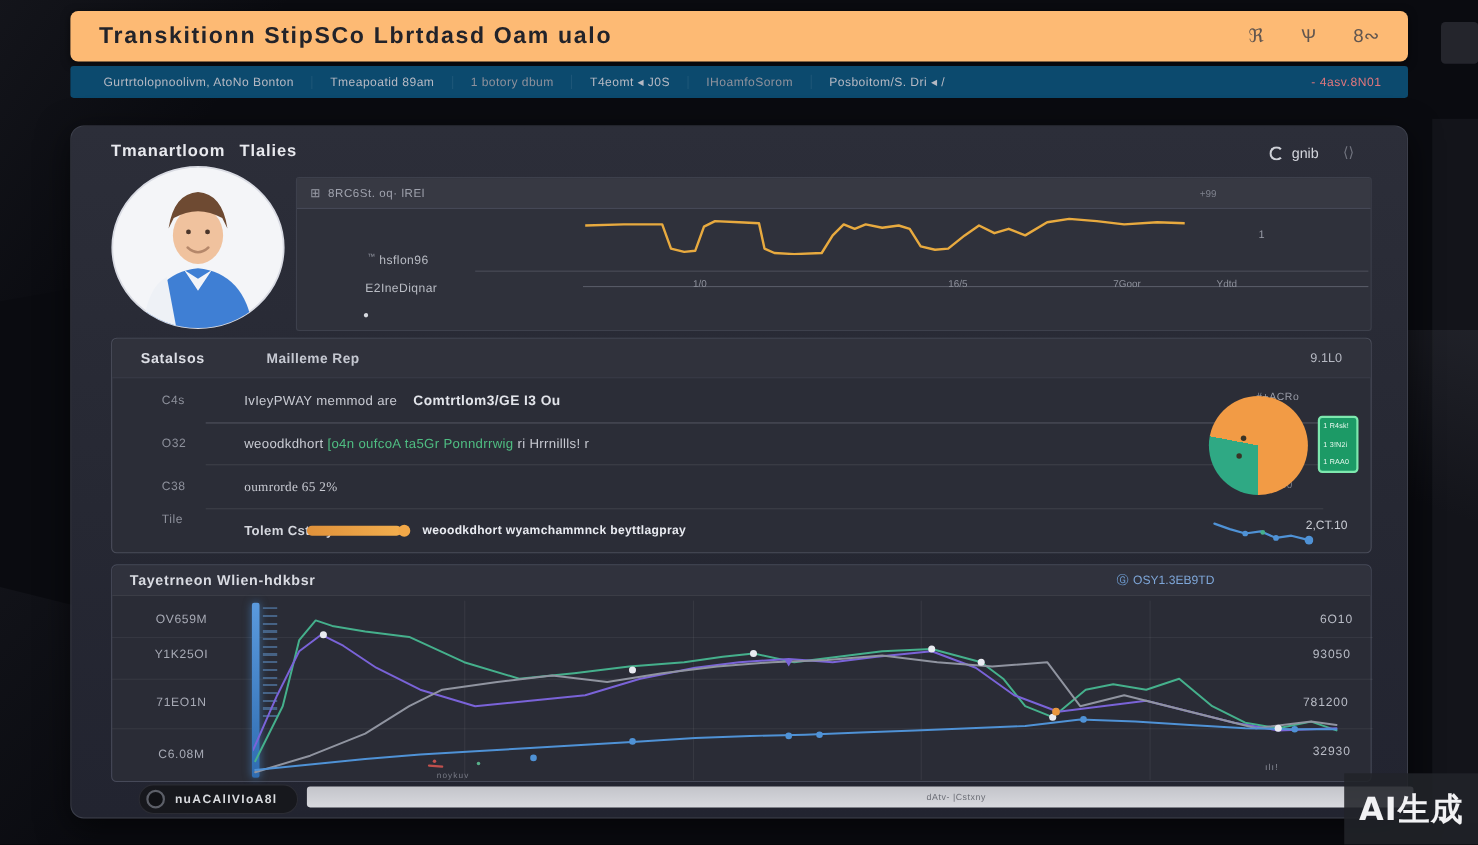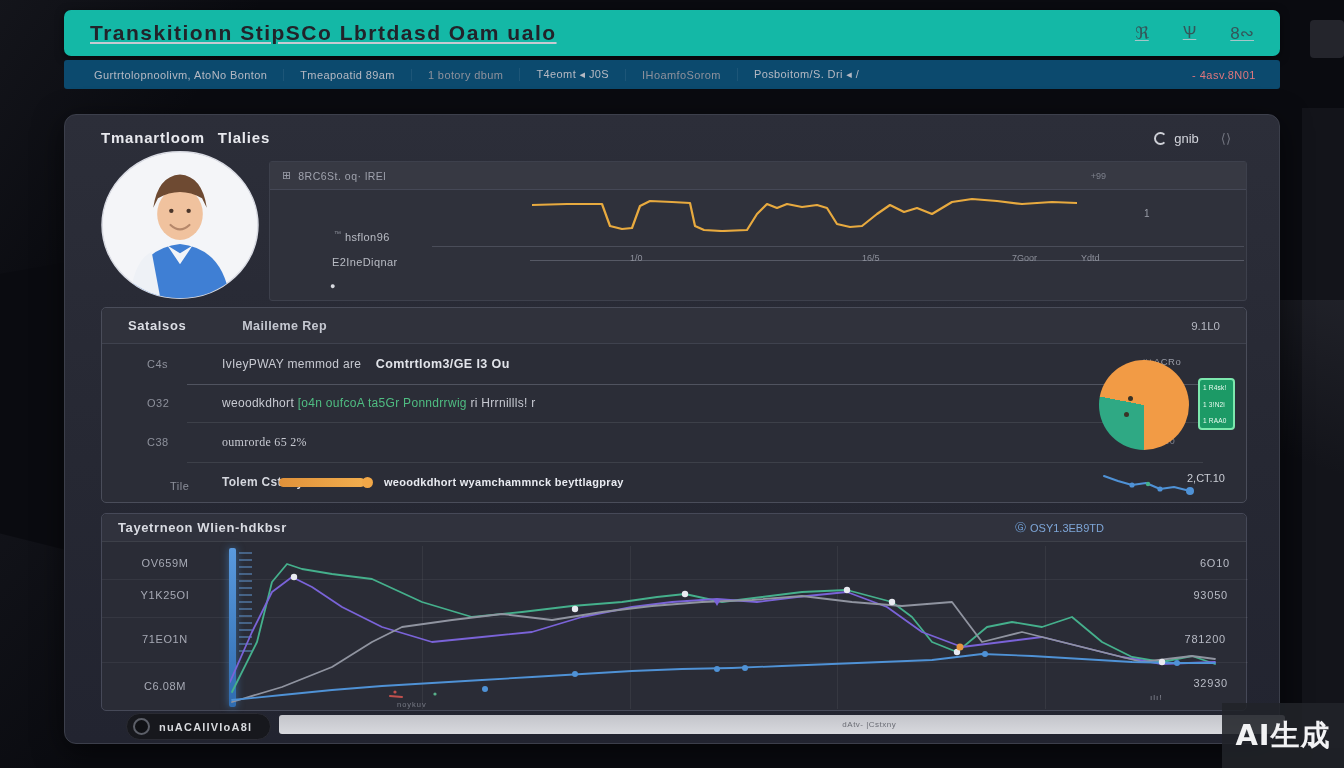--- a/index.html
+++ b/index.html
@@ -7,24 +7,23 @@
   .screen {
     position:relative; width:1344px; height:768px; overflow:hidden;
     background:#0a0b10; font-family:"Liberation Sans","DejaVu Sans",sans-serif;
     color:#c8cad2;
   }
   .abs { position:absolute; }
   .streak { pointer-events:none; }
 
   
   .top-header {
-    left:64px; top:10px; width:1216px; height:46px; background:#14b8a6;
+    left:64px; top:10px; width:1216px; height:46px; background:#fdba74;
     border-radius:7px; display:flex; align-items:center; padding:0 26px;
     box-shadow:0 2px 8px rgba(0,0,0,.5);
-    text-decoration:underline;
   }
   .top-title { font-size:21px; font-weight:700; color:#22232a; letter-spacing:1.5px; }
   .top-icons { margin-left:auto; display:flex; gap:34px; align-items:center; }
   .top-icon { font-size:17px; color:#3c3e47; opacity:.8; cursor:pointer; }
 
   
   .nav-bar {
     left:64px; top:60px; width:1216px; height:29px; background:#0c4a6e;
     border-radius:3px; display:flex; align-items:center; padding:0 14px; gap:0;
   }
@@ -202,21 +201,21 @@
       <span class="abs ov-series" style="left:64px;top:68px;">
         <sup style="font-size:7px;color:#8e919c;">™</sup>
         <span>hsflon96</span>
       </span>
       <span class="abs ov-series" style="left:62px;top:94px;">E2IneDiqnar</span>
       <div class="abs ov-line-a"></div>
       <div class="abs ov-line-b"></div>
       <span class="abs ov-tick" style="left:360px;">1/0</span>
       <span class="abs ov-tick" style="left:592px;">16/5</span>
       <span class="abs ov-tick" style="left:742px;">7Goor</span>
-      <span class="abs ov-tick" style="left:811px;text-align:right;">Ydtd</span>
+      <span class="abs ov-tick" style="left:836px;text-align:right;">Ydtd</span>
       <span class="abs ov-marker" style="left:874px;top:46px;">1</span>
       <div class="abs ov-note">
         <span class="ov-bullet">●</span>
       </div>
     </div>
 
     <div class="abs stats">
       <div class="abs stats-header">
         <span class="stats-title">Satalsos</span>
         <span class="stats-sub">Mailleme Rep</span>
@@ -242,21 +241,21 @@
       <div class="abs divider" style="top:114px;"></div>
 
       <div class="abs" style="left:0;top:116px;width:1000px;height:36px;">
         <span class="abs row-key" style="left:45px;top:12px;">C38</span>
         <span class="abs row-text" style="left:120px;top:11px;font-family:Liberation Serif, serif;">oumrorde 65 2%</span>
       </div>
       <span class="abs legend-below" style="left:1040px;top:128px;">3IE110</span>
       <div class="abs divider" style="top:154px;"></div>
 
       <div class="abs" style="left:0;top:156px;width:1000px;height:38px;">
-        <span class="abs row-key" style="left:45px;top:16px;margin-left:23px;">Tile</span>
+        <span class="abs row-key" style="left:45px;top:2px;">Tile</span>
         <span class="abs row-text" style="left:120px;top:11px;font-weight:600;color:#d5d7de;">Tolem Cstxny</span>
         <div class="abs orange-bar" style="left:177px;top:14px;width:86px;"></div>
         <div class="abs orange-dot" style="left:260px;top:13px;"></div>
         <span class="abs bar-note" style="left:282px;top:12px;">weoodkdhort wyamchammnck beyttlagpray</span>
       </div>
 
       <div id="pie" class="abs pie" style="left: 997px; top: 52px; background: conic-gradient(from 180deg, rgb(47, 169, 132) 0deg, rgb(47, 169, 132) 28%, rgb(242, 155, 69) 28%, rgb(242, 155, 69) 100%);"></div>
       <div class="abs pie-dot" style="left:1026px;top:88px;"></div>
       <div class="abs pie-dot" style="left:1022px;top:104px;"></div>
       <div class="abs legend-box" style="left:1096px;top:70px;">

